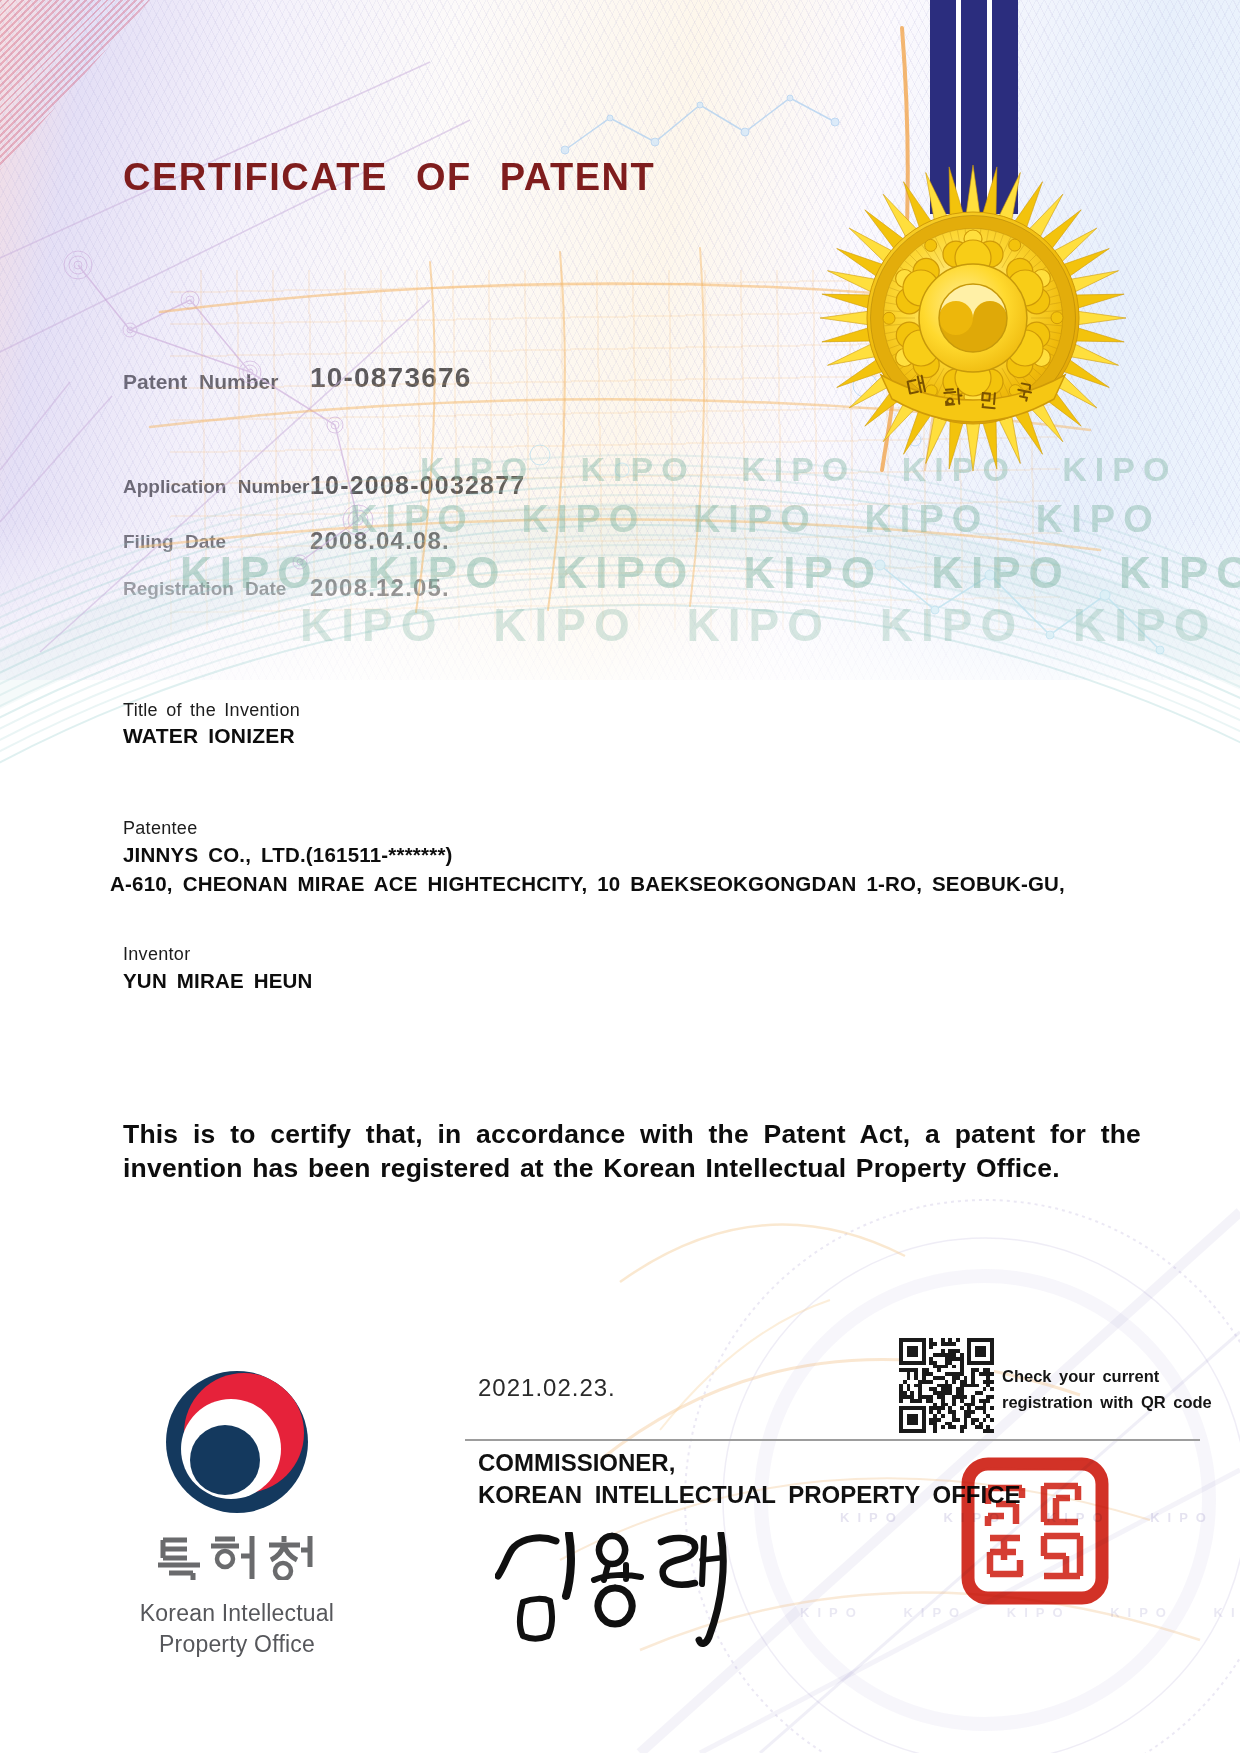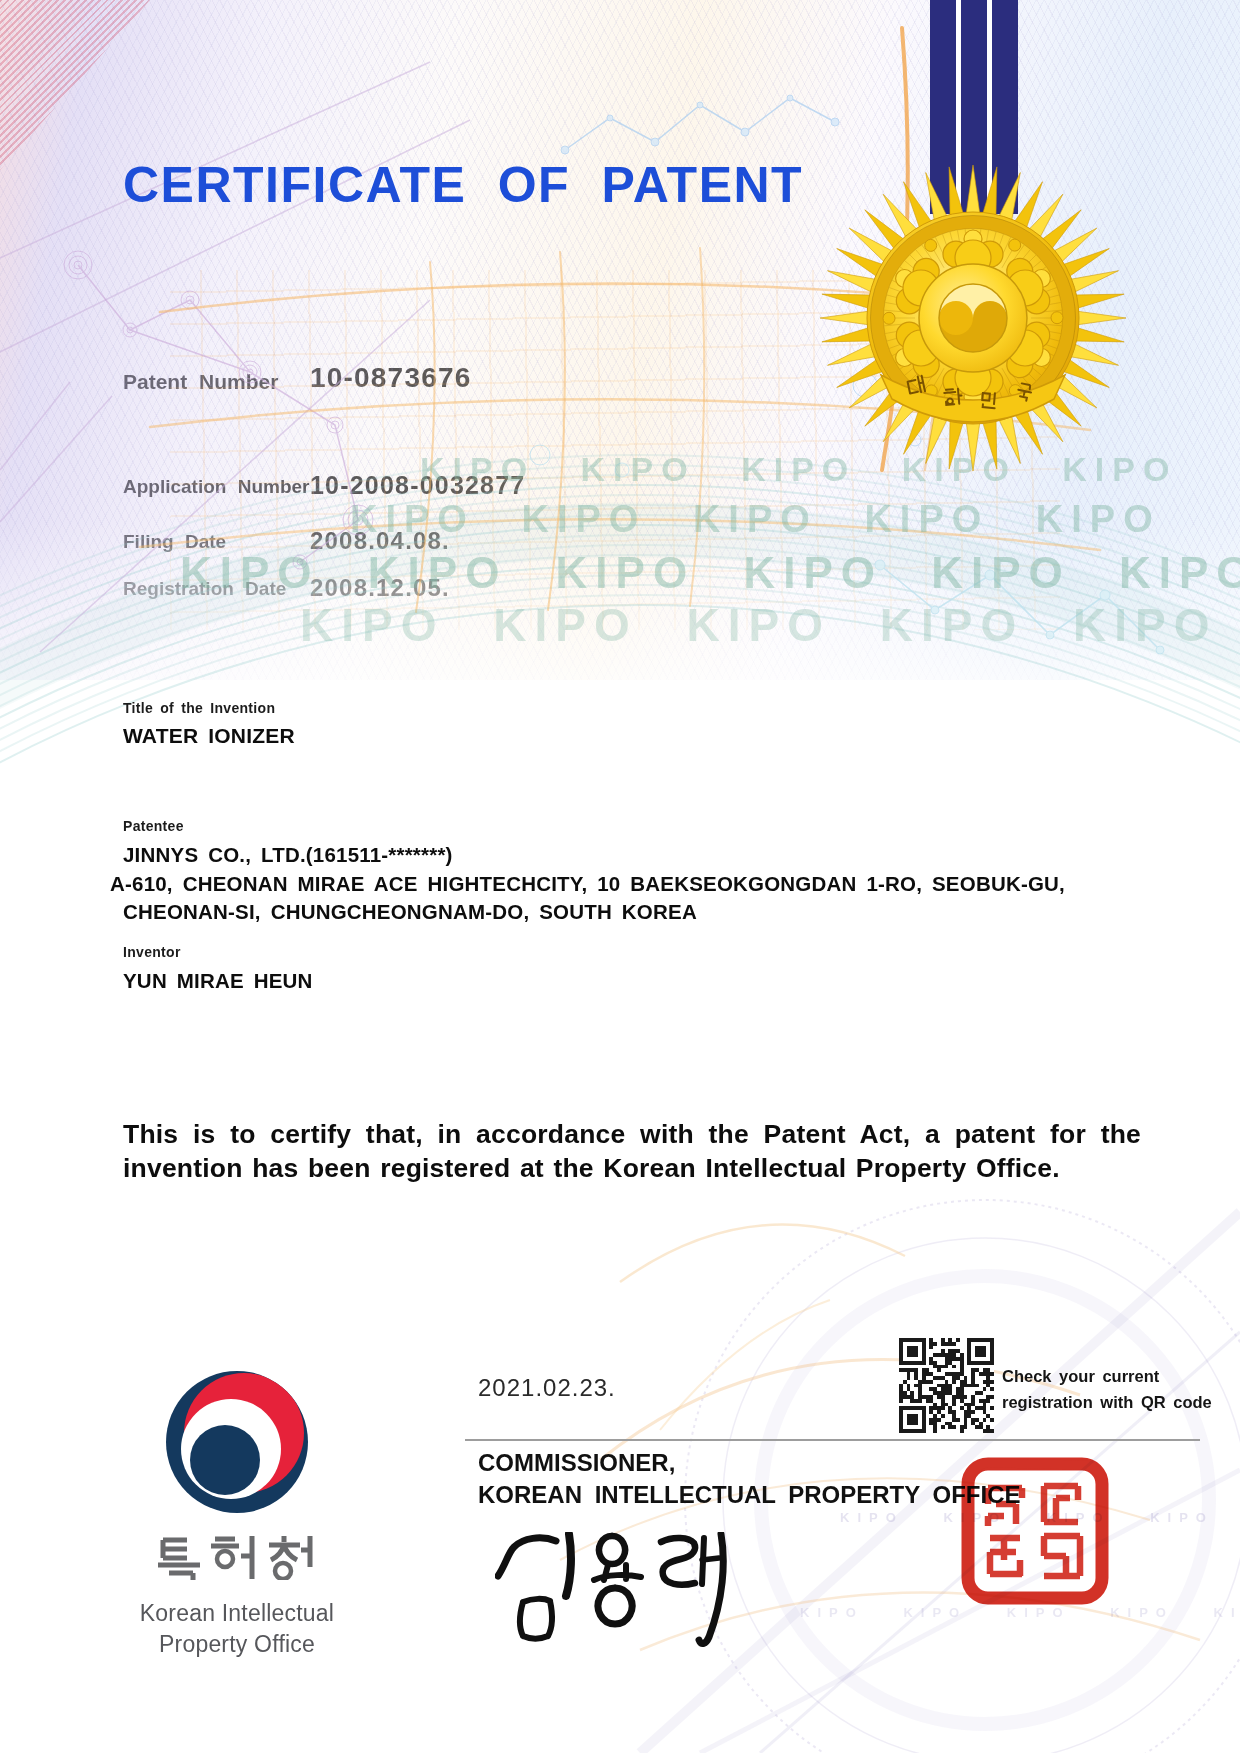--- a/index.html
+++ b/index.html
@@ -36,28 +36,28 @@
   }
   .bg-svg{position:absolute;left:0;top:0;width:1240px;height:1753px;z-index:2;}
   
   .ribbon{
     position:absolute;left:930px;top:0;width:88px;height:214px;z-index:3;
     background:linear-gradient(90deg,#2b2d7e 0 26px,#fff 26px 31px,#2b2d7e 31px 57px,#fff 57px 62px,#2b2d7e 62px 88px);
   }
   .medal{position:absolute;left:818px;top:163px;width:310px;height:310px;z-index:4;}
   
   .txt{position:absolute;z-index:5;white-space:nowrap;}
-  .title{left:123px;top:156px;font-size:50px;font-weight:700;letter-spacing:1.5px;word-spacing:16px;color:#1d4ed8;}
+  .title{left:123px;top:156px;font-size:38px;font-weight:700;letter-spacing:1.5px;word-spacing:16px;color:#7f1d1d;}
   .flabel{position:absolute;left:123px;font-weight:700;color:#101010;word-spacing:6px;}
   .fvalue{position:absolute;left:310px;font-weight:700;color:#0c0c0c;letter-spacing:1.2px;}
   .lbl1{top:370px;font-size:21px;} .val1{top:362px;font-size:28px;}
   .lbl2{top:476px;font-size:19px;} .val2{top:471px;font-size:25px;}
   .lbl3{top:531px;font-size:19px;} .val3{top:527px;font-size:24px;}
   .lbl4{top:578px;font-size:19px;} .val4{top:574px;font-size:24px;}
-  .sec-label{font-size:14px;font-weight:700;color:#1c1c1c;letter-spacing:.3px;word-spacing:3px;}
+  .sec-label{font-size:18px;font-weight:400;color:#1c1c1c;letter-spacing:.3px;word-spacing:3px;}
   .sec-strong{font-size:20.5px;font-weight:700;color:#0d0d0d;word-spacing:4px;letter-spacing:.2px;}
   .inv-label{left:123px;top:700px;} .inv-value{left:123px;top:724px;font-size:21px;text-align:center;}
   .pat-label{left:123px;top:818px;} .pat-name{left:123px;top:843px;}
   .pat-a1{left:110px;top:872px;} .pat-a2{left:123px;top:900px;}
   .invr-label{left:123px;top:944px;} .invr-name{left:123px;top:969px;} .invr-addr{left:123px;top:1001px;}
   .statement{
     left:123px;top:1118px;width:1018px;white-space:normal;
     font-size:26.5px;font-weight:700;line-height:1.27;color:#0d0d0d;
     text-align:justify;letter-spacing:.2px;word-spacing:2px;
   }
@@ -393,21 +393,20 @@
 
   <span class="flabel lbl4">Registration Date</span>
   <span class="fvalue val4">2008.12.05.</span>
 
   <span class="txt sec-label inv-label">Title of the Invention</span>
   <span class="txt sec-strong inv-value">WATER IONIZER</span>
 
   <span class="txt sec-label pat-label">Patentee</span>
   <span class="txt sec-strong pat-name">JINNYS CO., LTD.(161511-*******)</span>
   <span class="txt sec-strong pat-a1">A-610, CHEONAN MIRAE ACE HIGHTECHCITY, 10  BAEKSEOKGONGDAN 1-RO, SEOBUK-GU,</span>
-  <span class="txt sec-strong pat-a2">CHEONAN-SI,  CHUNGCHEONGNAM-DO, SOUTH KOREA</span>
 
   <span class="txt sec-label invr-label">Inventor</span>
   <span class="txt sec-strong invr-name">YUN MIRAE HEUN</span>
 
   <p class="txt statement" style="margin:0;">This is to certify that, in accordance with the Patent Act, a patent for the invention has been registered at the Korean Intellectual Property Office.</p>
 
   <span class="txt issue-date">2021.02.23.</span>
 
   <svg class="qr" id="qr-svg" viewBox="0 0 25 25" shape-rendering="crispEdges">
       <rect x="0" y="0" width="25" height="25" fill="#fff"></rect>

